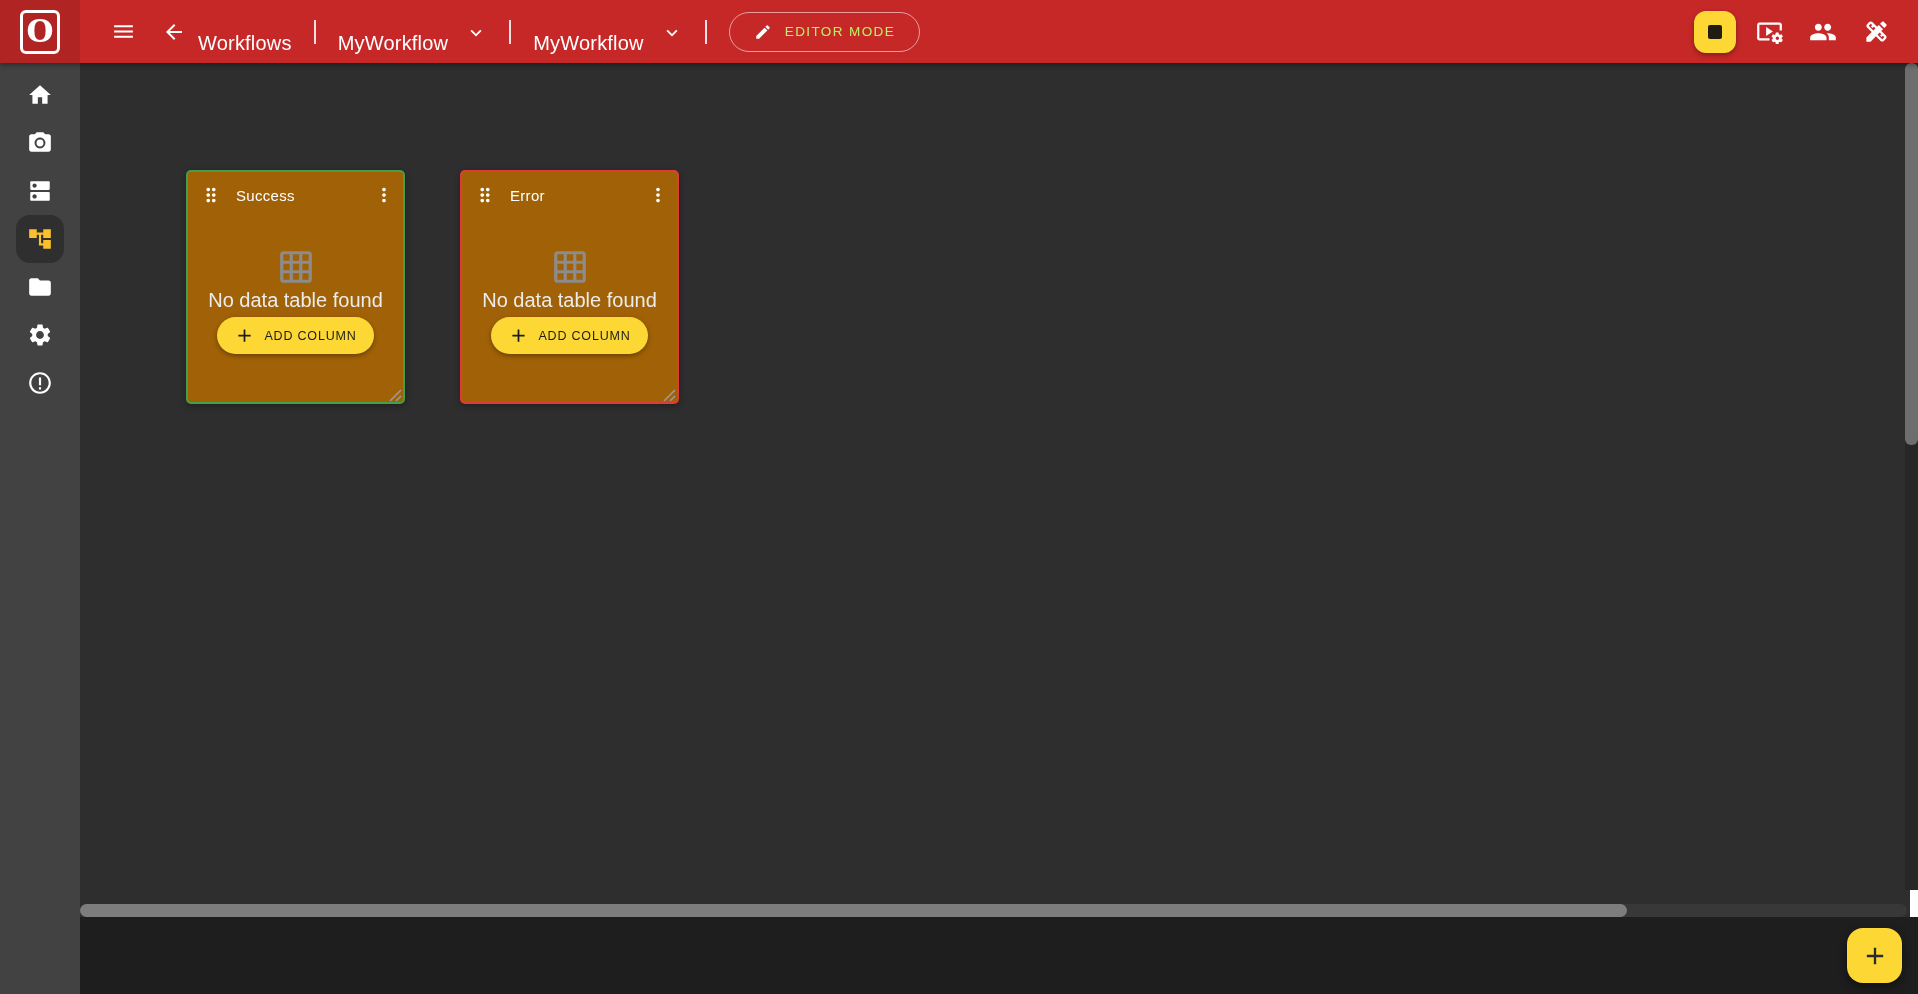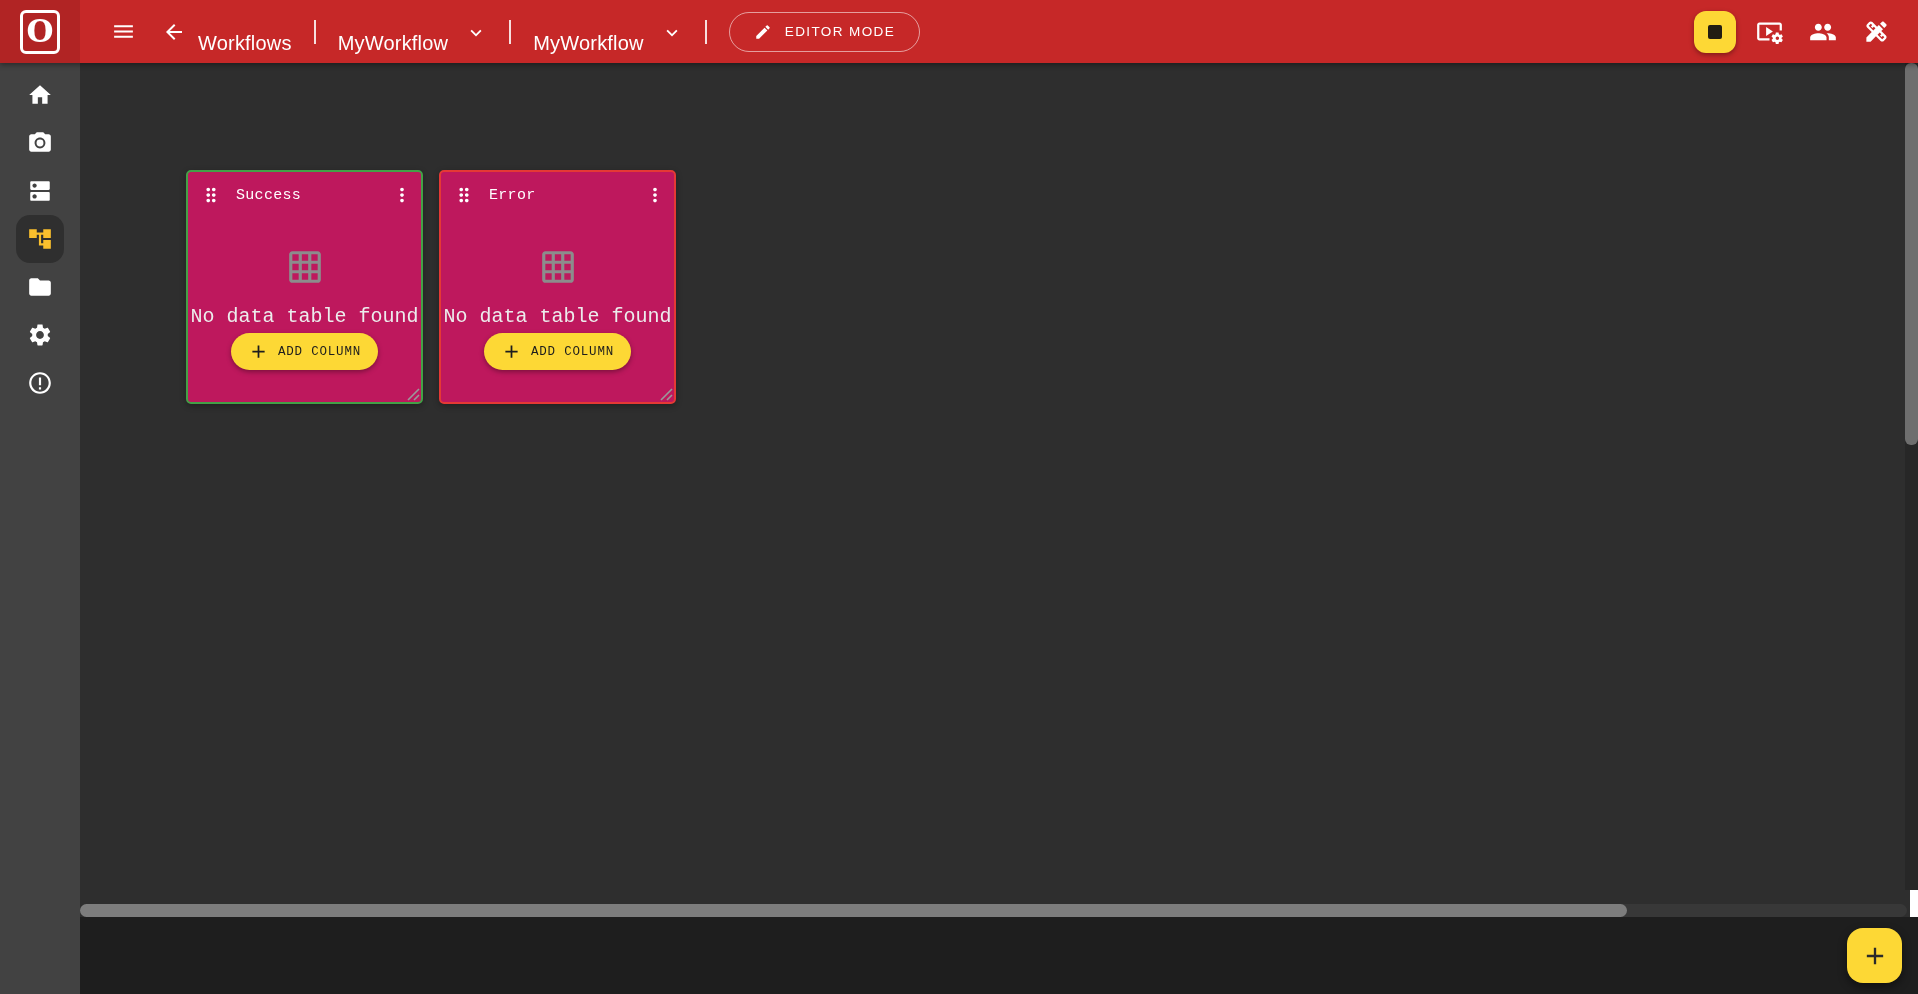--- a/index.html
+++ b/index.html
@@ -18,21 +18,21 @@
   .logo-frame span { color:#fff; font-family:"DejaVu Serif",serif; font-weight:700;
                      font-size:31px; line-height:1; }
   .tb-left { display:flex; align-items:center; margin-left:25px; gap:0; }
   .icon-btn { background:none; border:none; color:#fff; display:flex; align-items:center;
               justify-content:center; cursor:pointer; padding:6px; }
   .icon-btn svg { display:block; }
   .tb-text { color:#fff; font-size:20px; font-weight:400; letter-spacing:.2px; cursor:pointer;margin-top:24px; }
   .tb-drop { display:flex; align-items:center; gap:17px; color:#fff; cursor:pointer; }
   .tb-sep { width:2px; height:24px; background:rgba(255,255,255,.85); margin:0 22px; }
   .pill-btn { height:40px; border:1px solid rgba(255,255,255,.55); border-radius:20px;
-              background:transparent; color:#ffffff; display:flex; align-items:center;
+              background:transparent; color:#bef264; display:flex; align-items:center;
               gap:13px; padding:0 24px; font-size:13.5px; font-weight:500;
               letter-spacing:1.4px; cursor:pointer; font-family:inherit; }
   .tb-right { position:absolute; right:22px; top:0; height:63px; display:flex;
               align-items:center; gap:14px; }
   .stop-btn { width:42px; height:42px; border-radius:12px; background:#fdd835; border:none;
               display:flex; align-items:center; justify-content:center; cursor:pointer;
               box-shadow:0 2px 5px rgba(0,0,0,.35); }
   .stop-square { width:14px; height:14px; background:#211d12; border-radius:2px; }
 
   
@@ -40,32 +40,32 @@
              background:#424242; display:flex; flex-direction:column; align-items:center;
              padding-top:8px; z-index:20; }
   .side-item { width:80px; height:48px; display:flex; align-items:center; justify-content:center;
                background:none; border:none; color:#fff; cursor:pointer; position:relative; }
   .side-item .halo { width:48px; height:48px; border-radius:14px; display:flex;
                      align-items:center; justify-content:center; }
   .side-item.active .halo { background:#2f2f2f; }
   .side-item.active { color:#fbc02d; }
 
   
-  .card { position:absolute; top:170px; width:237px; height:234px; background:#be185d;
+  .card { position:absolute; top:170px; width:219px; height:234px; background:#a16207;
           border:2px solid #555; border-radius:5px; box-shadow:0 2px 6px rgba(0,0,0,.3);
-          display:flex; flex-direction:column; align-items:center;font-family:Liberation Mono, monospace; }
+          display:flex; flex-direction:column; align-items:center; }
   .card.success { left:186px; }
-  .card.error   { left:439px; }
+  .card.error   { left:460px; }
   .card-head { width:100%; display:flex; align-items:center; padding:12px 6px 0 12px; height:34px; }
   .drag-handle { color:#fff; display:flex; cursor:grab; }
   .card-title { color:#fff; font-size:15px; font-weight:500; letter-spacing:.3px; margin-left:14px; }
   .kebab-btn { margin-left:auto; background:none; border:none; color:#fff; cursor:pointer;
                display:flex; padding:2px; }
   .grid-icon { color:#8c8c8c; margin-top:42px; }
-  .empty-text { color:#ececec; font-size:20px; margin-top:19px; }
+  .empty-text { color:#ececec; font-size:20px; margin-top:3px; }
   .add-col-btn { margin-top:5px; height:37px; border:none; border-radius:19px; background:#fdd835;
                  color:#1d1d1d; display:flex; align-items:center; gap:9px; padding:0 17px;
                  font-size:12.5px; font-weight:500; letter-spacing:.8px; cursor:pointer;
                  font-family:inherit; box-shadow:0 2px 5px rgba(0,0,0,.35); }
   .resize-grip { position:absolute; right:1px; bottom:1px; width:13px; height:13px;
                  cursor:nwse-resize; color:#9a9a9a; }
 
   
   .hscroll-track { position:absolute; left:80px; top:904px; width:1827px; height:13px;
                    background:#383838; border-radius:7px; z-index:10; }

